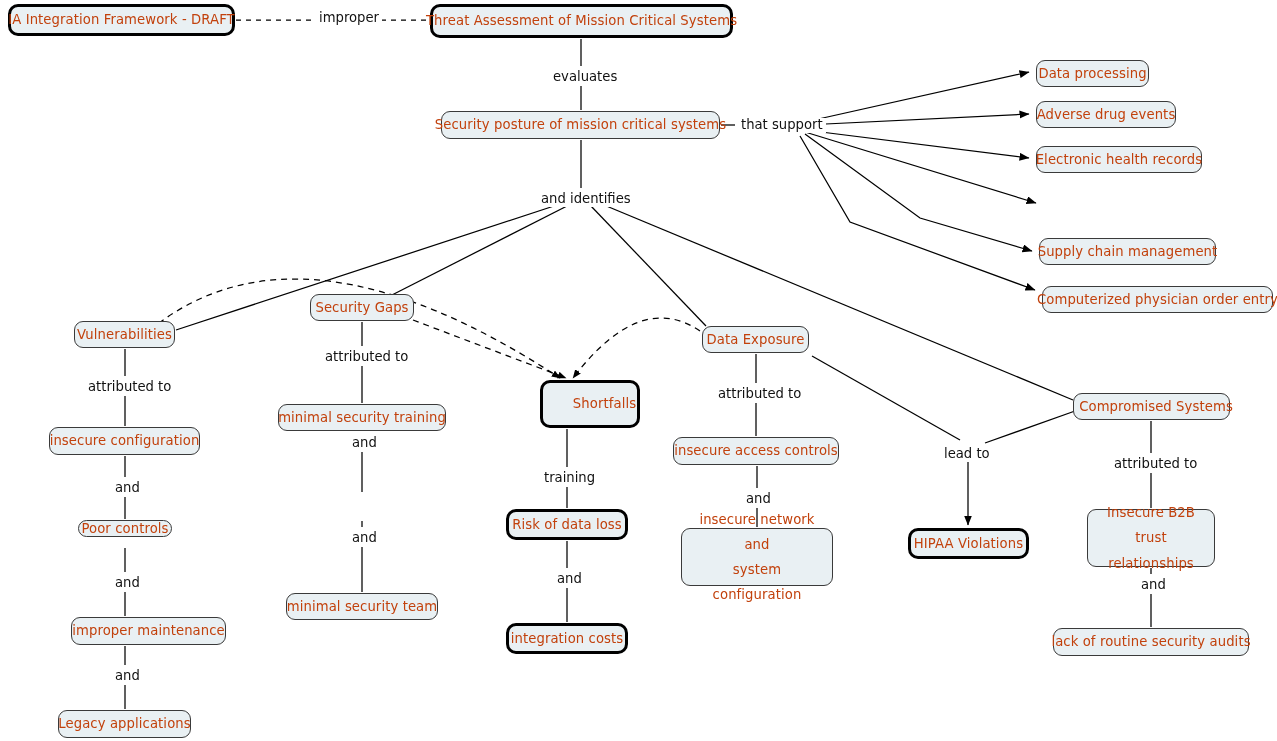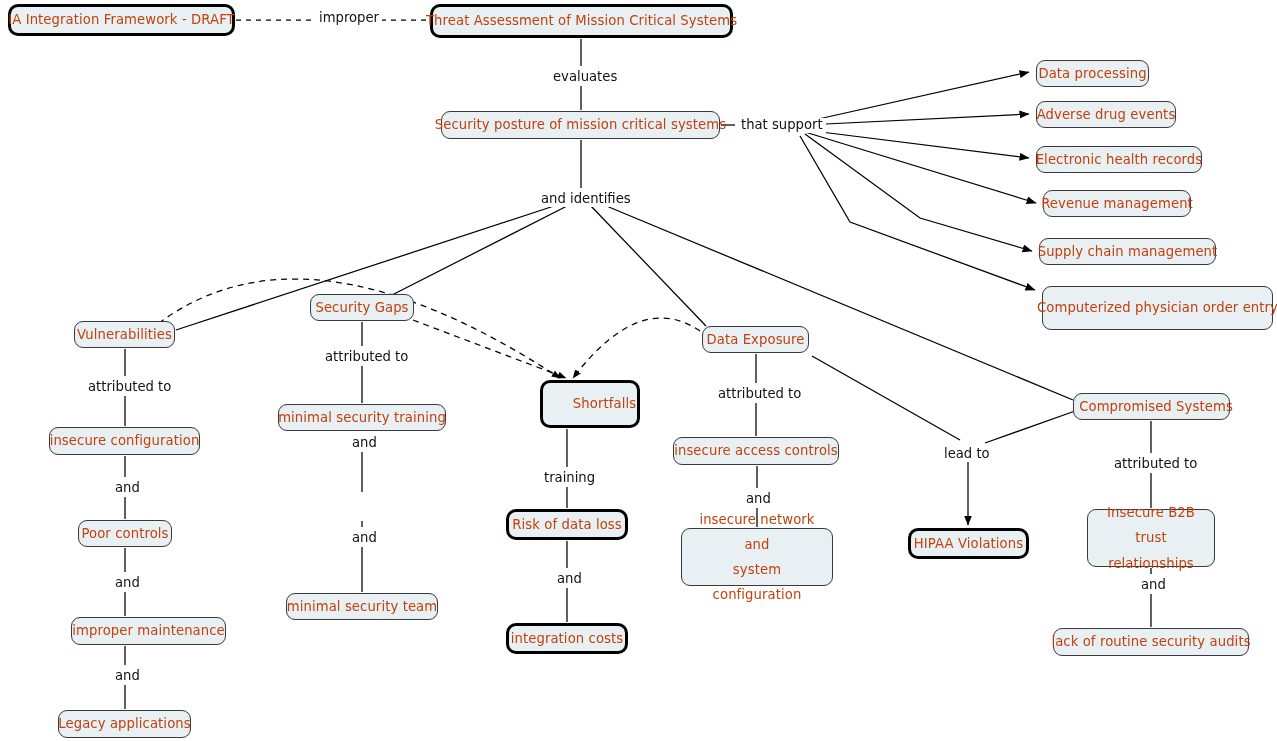--- a/index.html
+++ b/index.html
@@ -130,39 +130,38 @@
   <div class="node bold" style="left:430px;top:4px;width:303px;height:34px;">Threat Assessment of Mission Critical Systems</div>
 
   <div class="node" style="left:441px;top:111px;width:279px;height:28px;">Security posture of mission critical systems</div>
 
   <div class="node" style="left:1036px;top:60px;width:113px;height:27px;">Data processing</div>
 
   <div class="node" style="left:1036px;top:101px;width:140px;height:27px;">Adverse drug events</div>
 
   <div class="node" style="left:1036px;top:146px;width:166px;height:27px;">Electronic health records</div>
 
-  <div class="node" style="left:1043px;top:190px;width:148px;height:27px;">Revenue management</div>
 
   <div class="node" style="left:1039px;top:238px;width:177px;height:27px;">Supply chain management</div>
 
-  <div class="node" style="left:1042px;top:286px;width:231px;height:44px;">Computerized physician order entry</div>
+  <div class="node" style="left:1042px;top:286px;width:231px;height:27px;">Computerized physician order entry</div>
 
   <div class="node" style="left:74px;top:321px;width:101px;height:27px;">Vulnerabilities</div>
 
   <div class="node" style="left:310px;top:294px;width:104px;height:27px;">Security Gaps</div>
 
   <div class="node bold" style="left:540px;top:380px;width:100px;height:48px;padding-left:38px;">Shortfalls</div>
 
   <div class="node" style="left:702px;top:326px;width:107px;height:27px;">Data Exposure</div>
 
   <div class="node" style="left:1073px;top:393px;width:157px;height:27px;padding-left:18px;">Compromised Systems</div>
 
   <div class="node" style="left:49px;top:427px;width:151px;height:28px;">insecure configuration</div>
 
-  <div class="node" style="left:78px;top:520px;width:94px;height:27px;">Poor controls</div>
+  <div class="node" style="left:78px;top:520px;width:94px;height:17px;">Poor controls</div>
 
   <div class="node" style="left:47px;top:617px;width:155px;height:28px;margin-left:24px;">improper maintenance</div>
 
   <div class="node" style="left:58px;top:710px;width:133px;height:28px;">Legacy applications</div>
 
   <div class="node" style="left:278px;top:404px;width:168px;height:27px;">minimal security training</div>
 
 
   <div class="node" style="left:286px;top:593px;width:152px;height:27px;">minimal security team</div>
 

